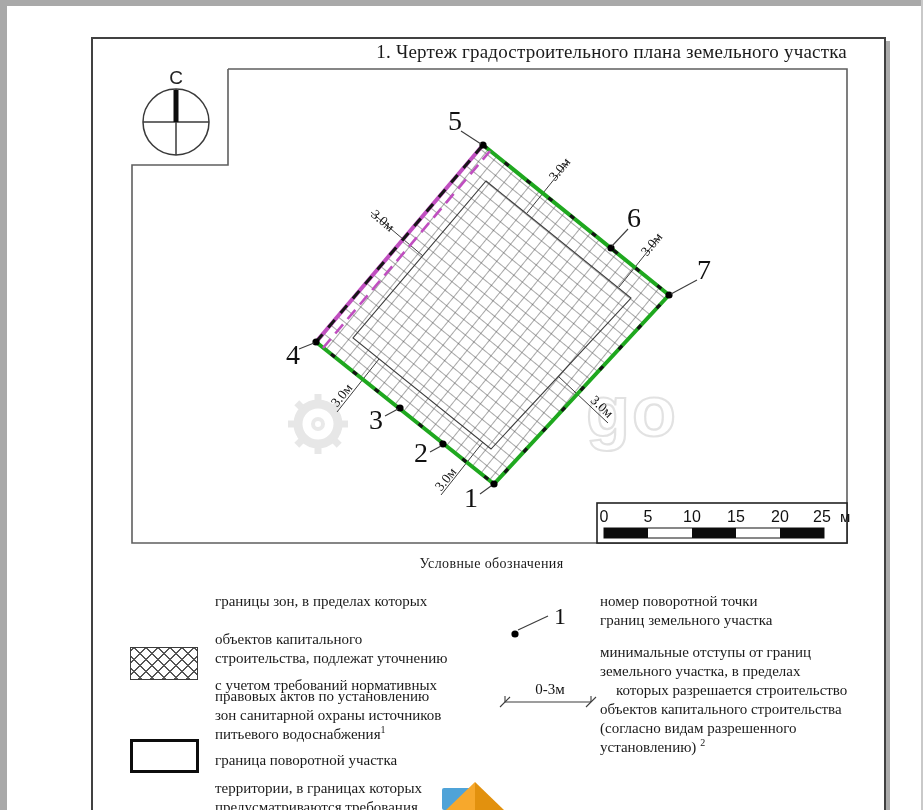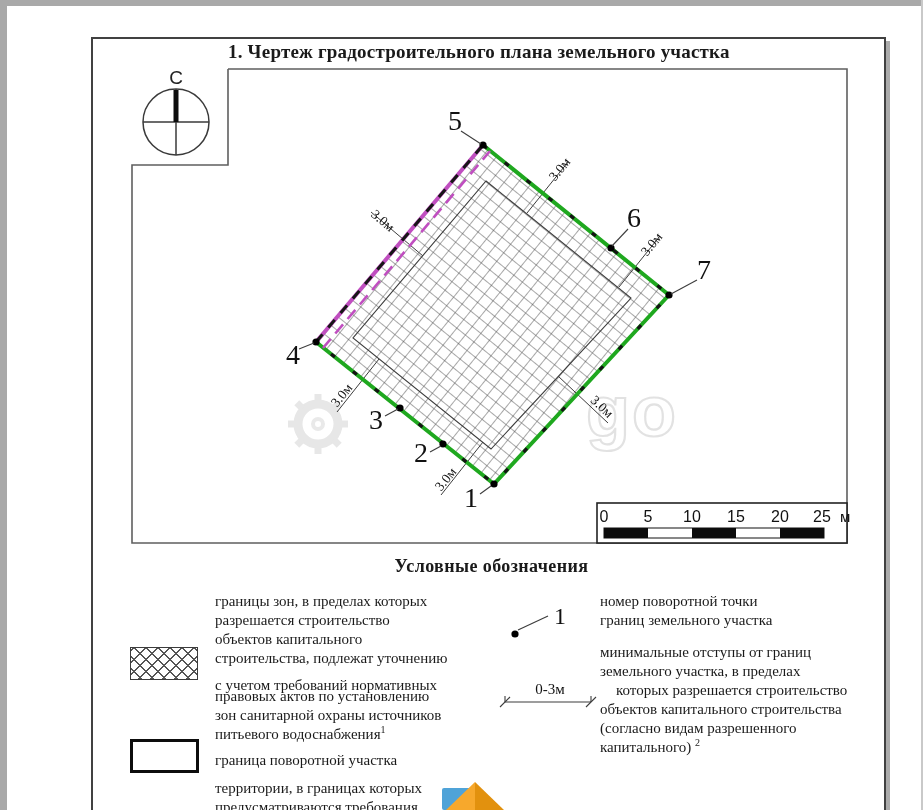--- a/index.html
+++ b/index.html
@@ -8,27 +8,27 @@
     background:#fff;font-family:"Liberation Serif",serif;color:#1a1a1a;
   }
   .edge-top{position:absolute;left:0;top:0;width:923px;height:6px;background:#a9a9a9;}
   .edge-left{position:absolute;left:0;top:0;width:7px;height:810px;background:#a9a9a9;}
   .edge-right{position:absolute;right:0;top:0;width:2px;height:810px;background:#c9c9c9;}
   .doc-border{
     position:absolute;left:91px;top:37px;width:791px;height:780px;
     border:2px solid #414141;box-shadow:4px 4px 0 #ababab;background:#fff;
   }
   .doc-title{
-    position:absolute;left:228px;top:41px;width:619px;text-align:left;
-    font-weight:bold;font-size:19px;letter-spacing:.2px;
+    position:absolute;left:228px;top:41px;width:619px;text-align:right;
+    font-weight:normal;font-size:19px;letter-spacing:.2px;
   }
   #mapsvg{position:absolute;left:91px;top:37px;}
   .legend-heading{
     position:absolute;left:95px;top:556px;width:793px;text-align:center;
-    font-weight:bold;font-size:18px;letter-spacing:.4px;
+    font-weight:normal;font-size:14px;letter-spacing:.4px;
   }
   .leg-line{position:absolute;font-size:15px;line-height:19px;white-space:nowrap;}
   sup.fn{font-size:10px;vertical-align:super;line-height:0;}
   .swatch-hatch{
     position:absolute;left:130px;top:647px;width:66px;height:31px;
     border:1.5px solid #3c3c3c;
     background-image:
       repeating-linear-gradient(45deg, rgba(0,0,0,0) 0 7px, #555 7px 8.4px),
       repeating-linear-gradient(-45deg, rgba(0,0,0,0) 0 7px, #555 7px 8.4px);
   }
@@ -162,21 +162,20 @@
       <rect x="604" y="528" width="44" height="10" fill="#0c0c0c"></rect>
       <rect x="692" y="528" width="44" height="10" fill="#0c0c0c"></rect>
       <rect x="780" y="528" width="44" height="10" fill="#0c0c0c"></rect>
     </g>
   </svg>
 
   <div class="legend-heading">Условные обозначения</div>
 
   <div class="swatch-hatch"></div>
   <div class="leg-line" style="left:215px;top:592px">границы зон, в пределах которых</div>
-  <div class="leg-line" style="left:215px;top:611px">разрешается строительство</div>
   <div class="leg-line" style="left:215px;top:630px">объектов капитального</div>
   <div class="leg-line" style="left:215px;top:649px">строительства, подлежат уточнению</div>
   <div class="leg-line" style="left:215px;top:676px">с учетом требований нормативных</div>
   <div class="leg-line" style="left:215px;top:687px">правовых актов по установлению</div>
   <div class="leg-line" style="left:215px;top:706px">зон санитарной охраны источников</div>
   <div class="leg-line" style="left:215px;top:725px">
     <span>питьевого водоснабжения</span><sup class="fn">1</sup>
   </div>
 
   <div class="swatch-plain"></div>
@@ -200,21 +199,21 @@
     <line x1="90" y1="29" x2="100" y2="19" stroke="#3d3d3d" stroke-width="1.1"></line>
     <line x1="9" y1="24" x2="9" y2="18" stroke="#3d3d3d" stroke-width="1.1"></line>
     <line x1="95" y1="24" x2="95" y2="18" stroke="#3d3d3d" stroke-width="1.1"></line>
   </svg>
   <div class="leg-line" style="left:600px;top:662px">земельного участка, в пределах</div>
   <div class="leg-line" style="left:600px;top:643px">минимальные отступы от границ</div>
   <div class="leg-line" style="left:616px;top:681px">которых разрешается строительство</div>
   <div class="leg-line" style="left:600px;top:700px">объектов капитального строительства</div>
   <div class="leg-line" style="left:600px;top:719px">(согласно видам разрешенного</div>
   <div class="leg-line" style="left:600px;top:738px">
-    <span>капитального)</span> <sup class="fn">2</sup>
+    <span>установлению)</span> <sup class="fn">2</sup>
   </div>
 
   <svg class="abs" style="left:438px;top:779px" width="76" height="31">
     <rect x="4" y="9" width="30" height="22" rx="2" fill="#4fa3d8"></rect>
     <polygon points="37,3 8,31 37,31" fill="#f7a82c"></polygon>
     <polygon points="37,3 66,31 37,31" fill="#e2910e"></polygon>
   </svg>
 
 </div>
 

